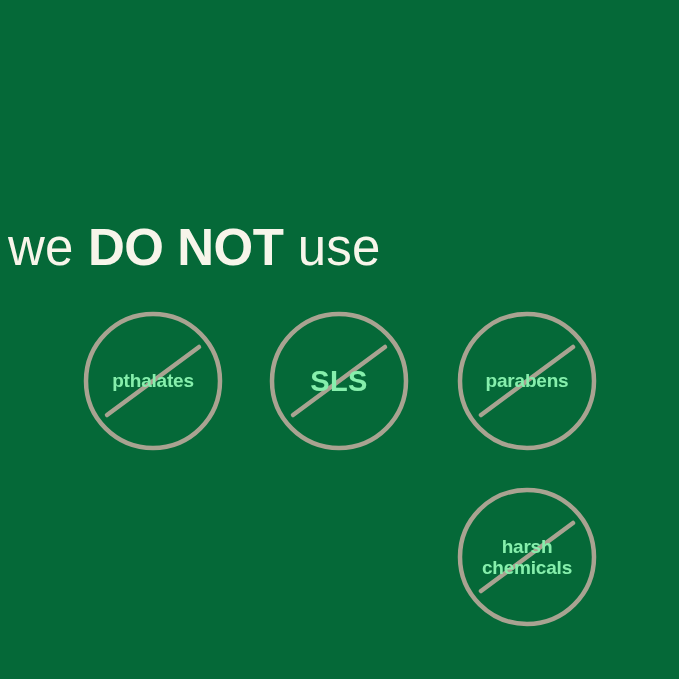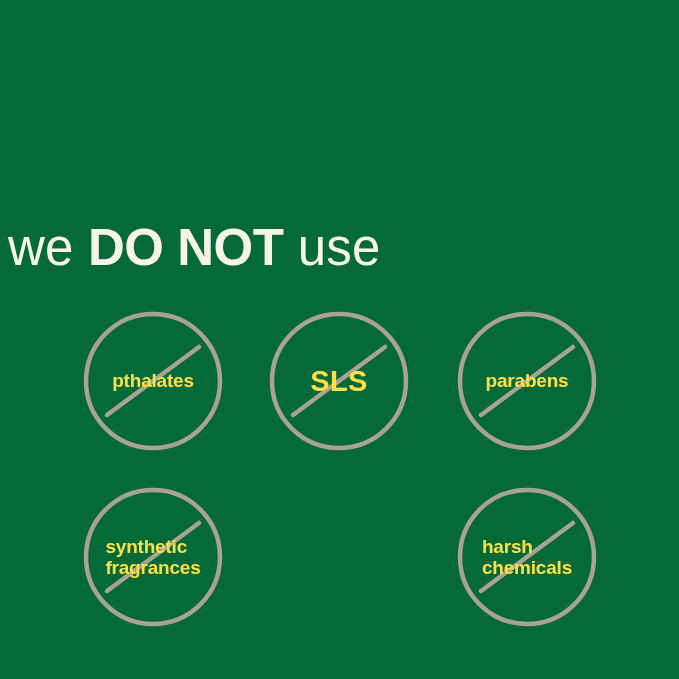--- a/index.html
+++ b/index.html
@@ -97,21 +97,22 @@
   }
   .badge-label {
     position: absolute;
     left: -8px;
     top: 0;
     width: 158px;
     height: 142px;
     display: flex;
     align-items: center;
     justify-content: center;
-    color: #fde047;
+    text-align: center;
+    color: #86efac;
     font-family: "Liberation Sans", sans-serif;
     font-weight: bold;
     font-size: 19px;
     line-height: 1.12;
     white-space: pre-line;
     letter-spacing: -0.2px;
   }
   .badge-label.big {
     font-size: 29px;
     letter-spacing: 0.3px;
@@ -153,28 +154,20 @@
       </div>
 
       <div class="badge c3 r1">
         <svg class="badge-ring" viewBox="0 0 142 142">
           <circle cx="71" cy="71" r="67" fill="none" stroke="#a9a391" stroke-width="4.5"></circle>
           <line x1="25" y1="105" x2="117" y2="37" stroke="#a9a391" stroke-width="4.5" stroke-linecap="round"></line>
         </svg>
         <div class="badge-label">parabens</div>
       </div>
 
-      <div class="badge c1 r2">
-        <svg class="badge-ring" viewBox="0 0 142 142">
-          <circle cx="71" cy="71" r="67" fill="none" stroke="#a9a391" stroke-width="4.5"></circle>
-          <line x1="25" y1="105" x2="117" y2="37" stroke="#a9a391" stroke-width="4.5" stroke-linecap="round"></line>
-        </svg>
-        <div class="badge-label">synthetic
-fragrances</div>
-      </div>
 
 
       <div class="badge c3 r2">
         <svg class="badge-ring" viewBox="0 0 142 142">
           <circle cx="71" cy="71" r="67" fill="none" stroke="#a9a391" stroke-width="4.5"></circle>
           <line x1="25" y1="105" x2="117" y2="37" stroke="#a9a391" stroke-width="4.5" stroke-linecap="round"></line>
         </svg>
         <div class="badge-label">harsh
 chemicals</div>
       </div>

